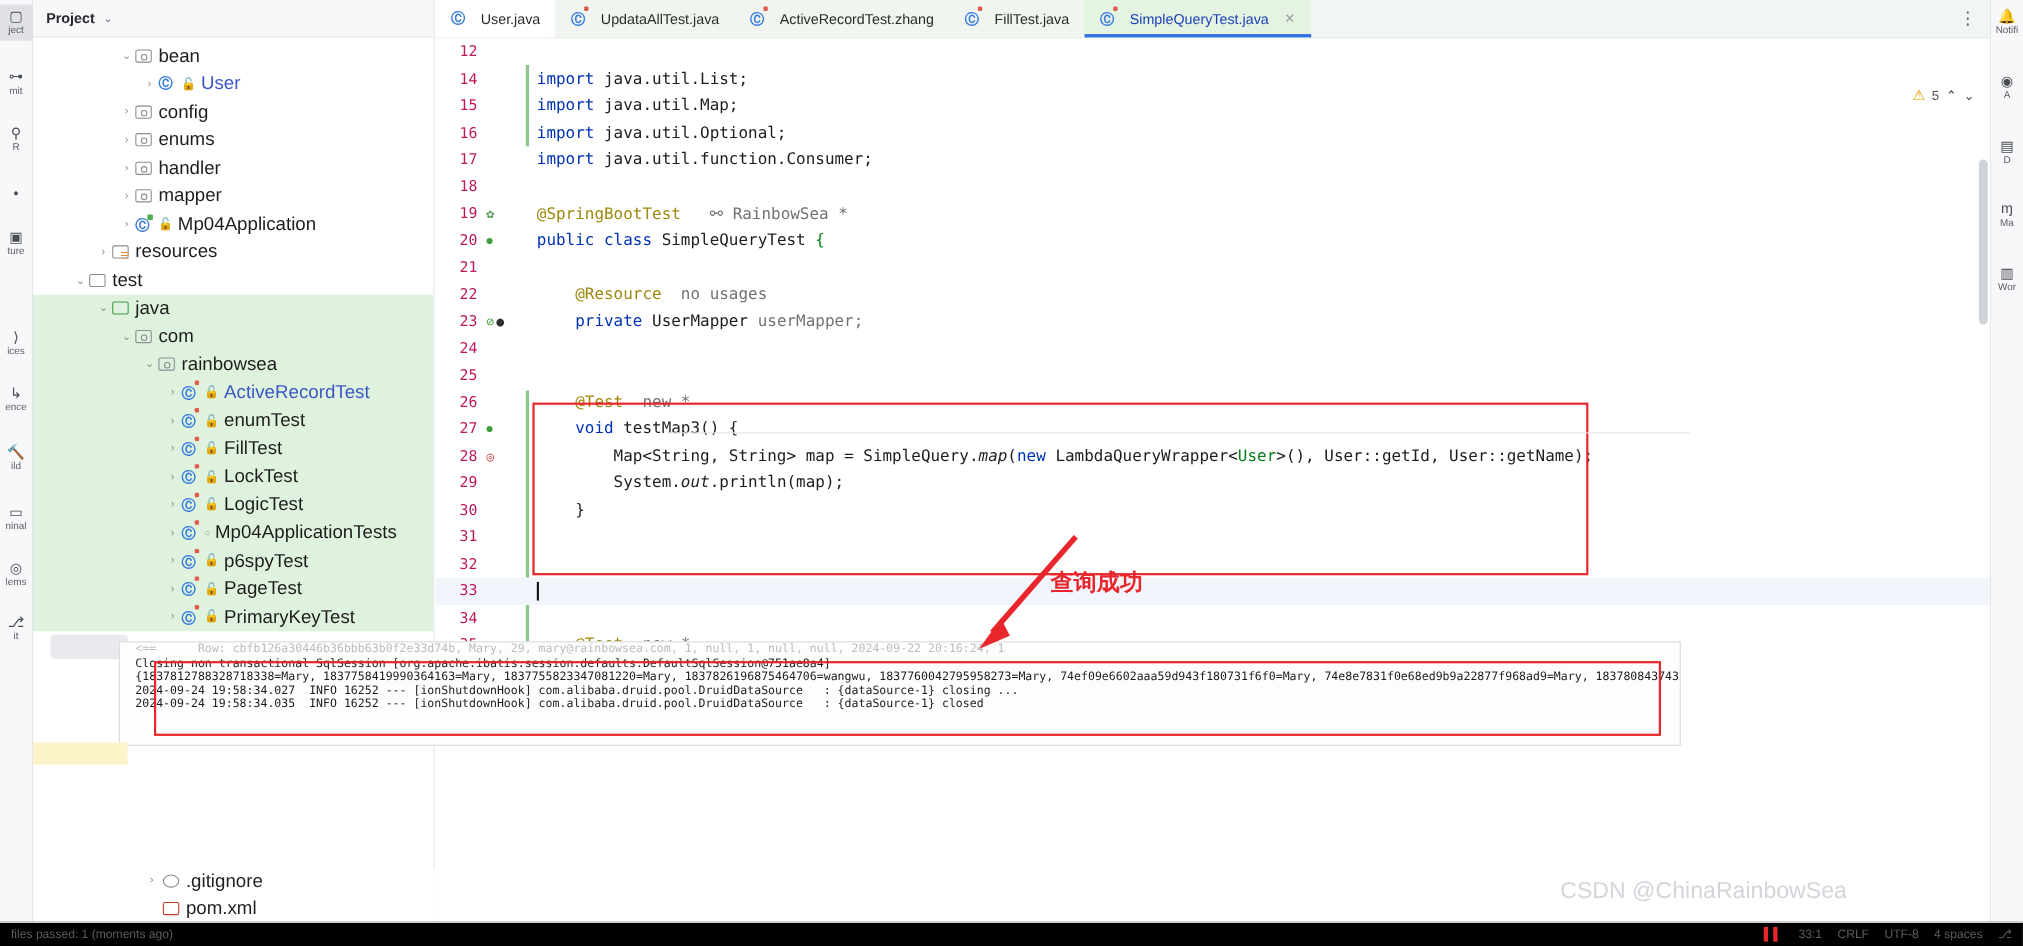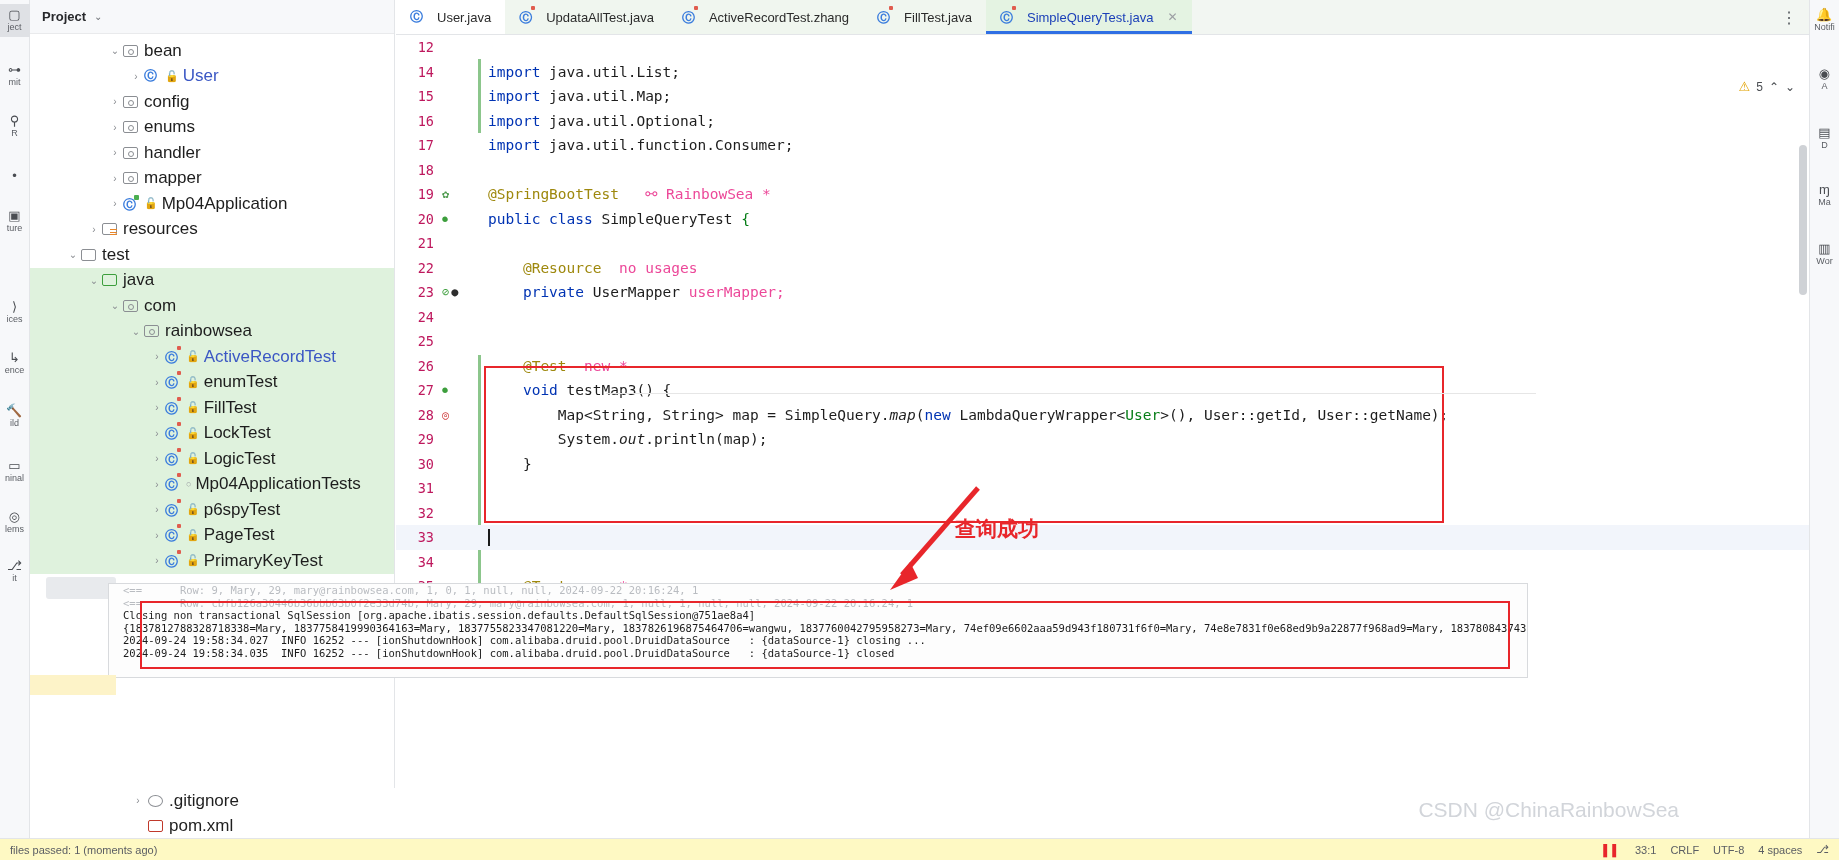--- a/index.html
+++ b/index.html
@@ -115,21 +115,21 @@
     width:44px; flex:0 0 44px; text-align:right; padding-right:6px;
     color:#be185d; font-family:"DejaVu Sans Mono", monospace; font-size:13.5px;
   }
   .gmark { width:48px; flex:0 0 48px; display:flex; align-items:center; gap:2px; padding-left:2px; font-size:12px; }
   .ctext { padding-left:0; }
 
   
   .kw   { color:#0033b3; }
   .ann  { color:#9e880d; }
   .typ  { color:#1d1d1d; }
-  .gry  { color:#ec4899;margin-top:40px; }
+  .gry  { color:#737373;margin-top:40px; }
   .grn  { color:#067d17; }
   .ital { font-style:italic; }
 
   
   .g-leaf   { color:#4e9a4e; font-size:12px; }
   .g-run    { color:#3c9e3c; font-size:12px; }
   .g-bean   { color:#2e2e2e; font-size:12px; }
   .g-nolock { color:#3c9e3c; font-size:12px; }
   .g-rec    { color:#d14545; font-size:12px; }
 
@@ -173,21 +173,21 @@
     position:absolute; left:140px; top:601px; width:1370px; height:68px;
     border:2px solid #e8262b; z-index:16; pointer-events:none;
   }
   .cline { height:12.5px; line-height:12.5px; white-space:pre; padding-left:14px; }
   .cline.verydim { color:#b9bcc1; }
   .cline.ovf { overflow:hidden; }
 
   
   .statusbar {
     position:absolute; left:0; bottom:0; width:1839px; height:22px;
-    background:#fef9c3; border-top:1px solid #e3e5e8;
+    background:#000000; border-top:1px solid #e3e5e8;
     display:flex; align-items:center; font-size:11px; color:#5a5d63; padding:0 10px; z-index:30;
   }
   .status-right { margin-left:auto; display:flex; align-items:center; gap:14px; }
   .redbars { color:#e8262b; letter-spacing:1px; }
 
   
   .botfiles { position:absolute; left:30px; bottom:22px; width:365px; z-index:22; background:#ffffff; }
   .botrow { height:25px; display:flex; align-items:center; padding-left:100px; font-size:13px; }
   .botrow .twist { margin-right:2px; }
 
@@ -531,21 +531,20 @@
     </div>
   </div>
 
   <svg class="arrow-svg" width="130" height="120" viewBox="0 0 130 120">
     <line x1="118" y1="8" x2="42" y2="95" stroke="#e8262b" stroke-width="5"></line>
     <polygon points="30,110 50,82 58,98" fill="#e8262b"></polygon>
   </svg>
   <div class="anno-text">查询成功</div>
 
   <div class="console" id="console-panel">
-      <div class="cline ovf verydim">&lt;==      Row: 9, Mary, 29, mary@rainbowsea.com, 1, 0, 1, null, null, 2024-09-22 20:16:24, 1</div>
       <div class="cline ovf verydim">&lt;==      Row: cbfb126a30446b36bbb63b0f2e33d74b, Mary, 29, mary@rainbowsea.com, 1, null, 1, null, null, 2024-09-22 20:16:24, 1</div>
       <div class="cline ovf">Closing non transactional SqlSession [org.apache.ibatis.session.defaults.DefaultSqlSession@751ae8a4]</div>
       <div class="cline ovf">{1837812788328718338=Mary, 1837758419990364163=Mary, 1837755823347081220=Mary, 1837826196875464706=wangwu, 1837760042795958273=Mary, 74ef09e6602aaa59d943f180731f6f0=Mary, 74e8e7831f0e68ed9b9a22877f968ad9=Mary, 1837808437437337602=zhang, 1837807834308976641=zhang, 1837812649017683970=Mary, 1837812779133341698=zhan</div>
       <div class="cline ovf">2024-09-24 19:58:34.027  INFO 16252 --- [ionShutdownHook] com.alibaba.druid.pool.DruidDataSource   : {dataSource-1} closing ...</div>
       <div class="cline ovf">2024-09-24 19:58:34.035  INFO 16252 --- [ionShutdownHook] com.alibaba.druid.pool.DruidDataSource   : {dataSource-1} closed</div>
     </div>
   <div class="console-redbox"></div>
 
   <div class="watermark">CSDN @ChinaRainbowSea</div>
 

